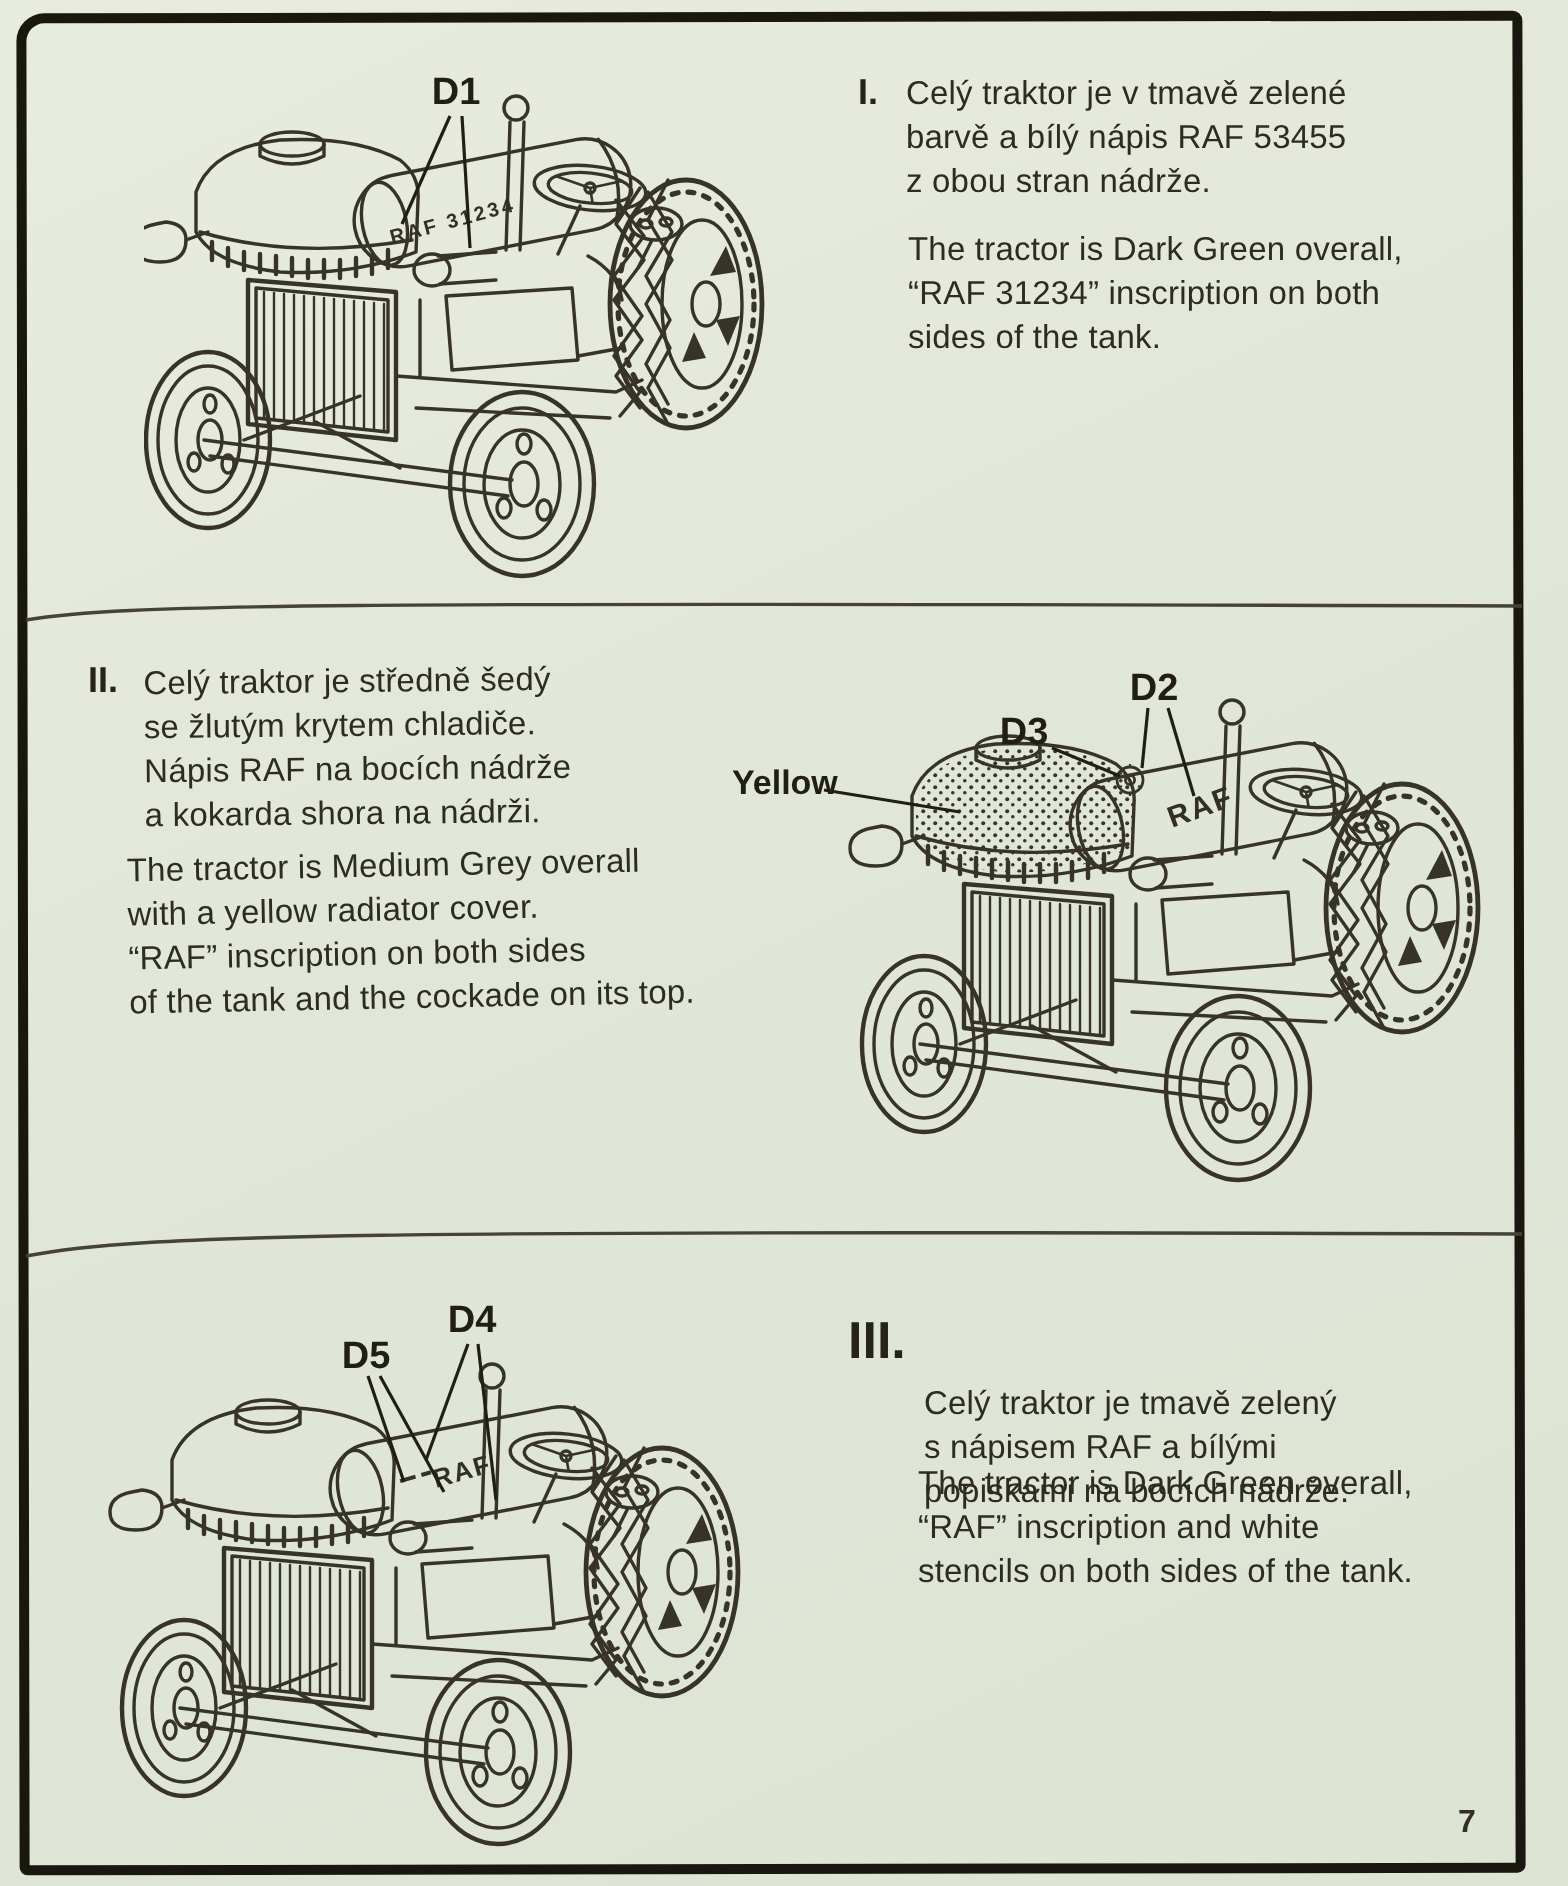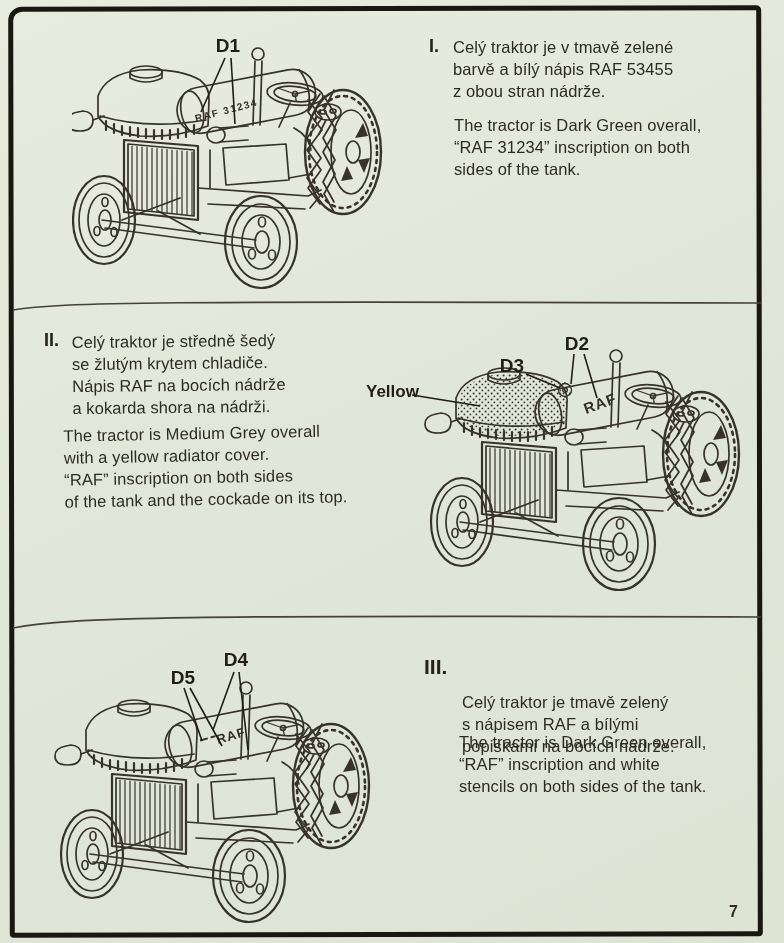--- a/index.html
+++ b/index.html
@@ -32,21 +32,21 @@
   }
   .cz{position:absolute;top:0;}
   .en{position:absolute;}
   .s1-text{left:429px;top:36px;width:330px;}
   .s1-text .cz{left:24px;}
   .s1-text .en{left:25px;top:78px;}
   .s2-text{left:44px;top:330px;width:400px;}
   .s2-text .cz{left:28px;transform:rotate(-0.6deg);}
   .s2-text .en{left:20px;top:92px;transform:rotate(-1.1deg);}
   .s3-text{left:424px;top:655px;width:340px;}
-  .s3-text .numeral{font-size:21px;}
+  .s3-text .numeral{font-size:26px;}
   .s3-text .cz{left:38px;margin-top:36px;}
   .s3-text .en{left:35px;top:76px;}
   .pagenum{
     position:absolute;left:714px;top:903px;width:40px;text-align:center;
     font-size:16px;color:#332f26;font-weight:bold;letter-spacing:1px;
   }
   svg text.callout{
     font-family:"Liberation Sans", sans-serif;font-weight:bold;fill:#211e16;
   }
   svg text.marking{

